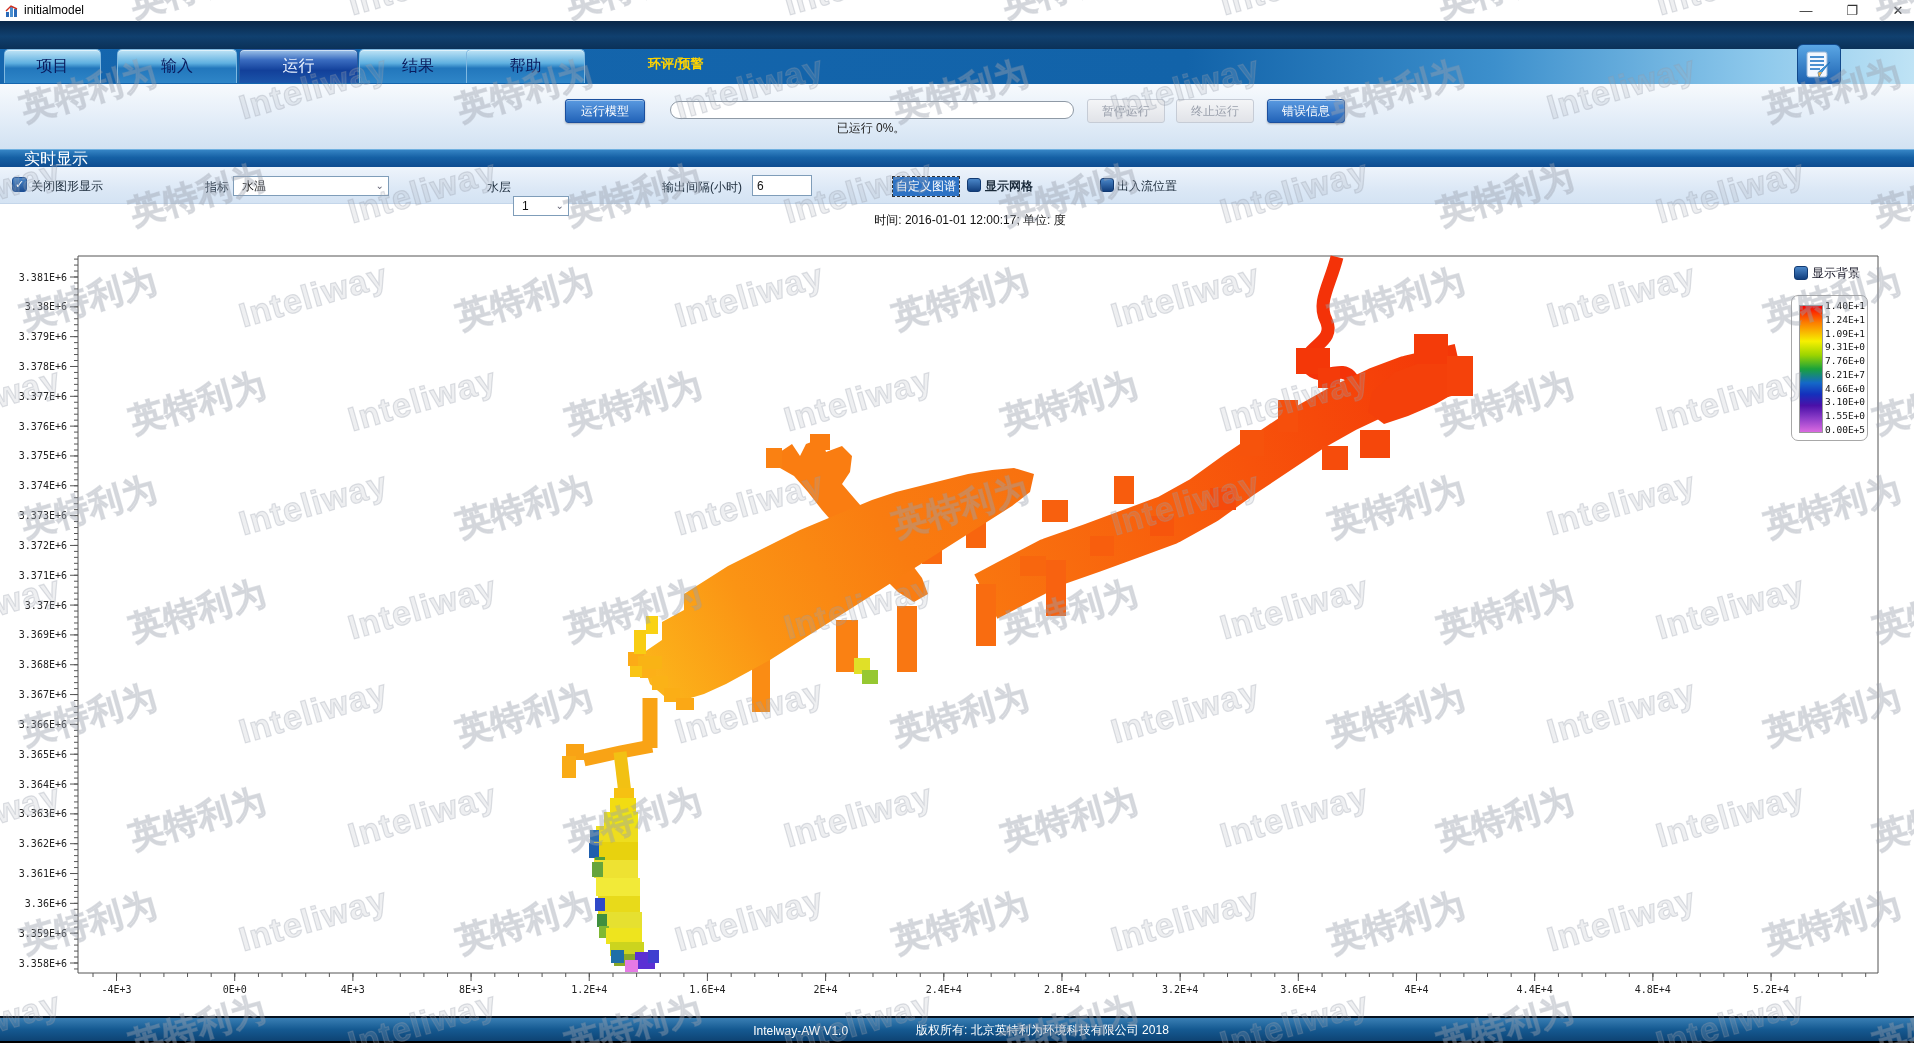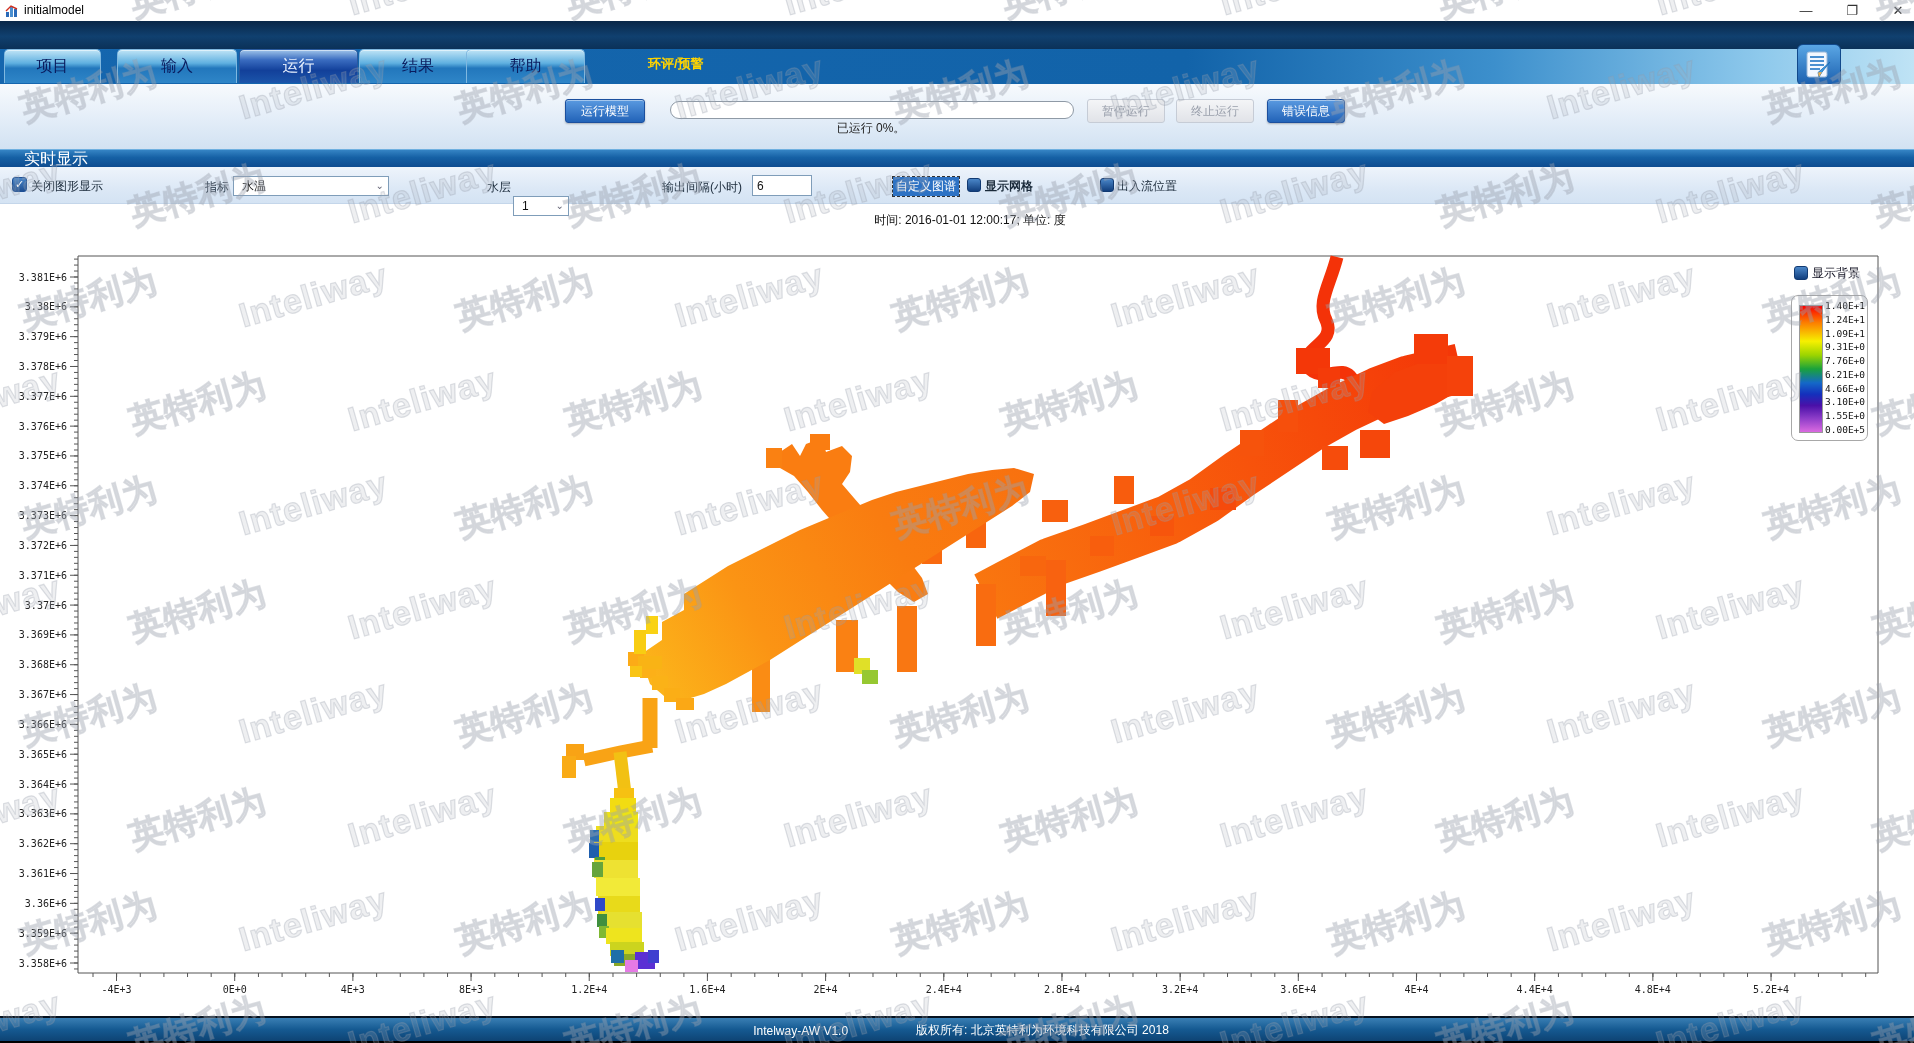--- a/index.html
+++ b/index.html
@@ -560,21 +560,21 @@
 <span class="abs showbg-label">显示背景</span>
 
 <div class="abs legend">
   <div class="legend-bar"></div>
   <div class="legend-labels" id="legend-labels">
       <div>1.40E+1</div>
       <div>1.24E+1</div>
       <div>1.09E+1</div>
       <div>9.31E+0</div>
       <div>7.76E+0</div>
-      <div>6.21E+0</div>
+      <div>6.21E+7</div>
       <div>4.66E+0</div>
       <div>3.10E+0</div>
       <div>1.55E+0</div>
       <div>0.00E+5</div>
     </div>
 </div>
 
 <div class="abs statusbar">
   <span>Intelway-AW  V1.0</span>
   <span>版权所有: 北京英特利为环境科技有限公司 2018</span>

